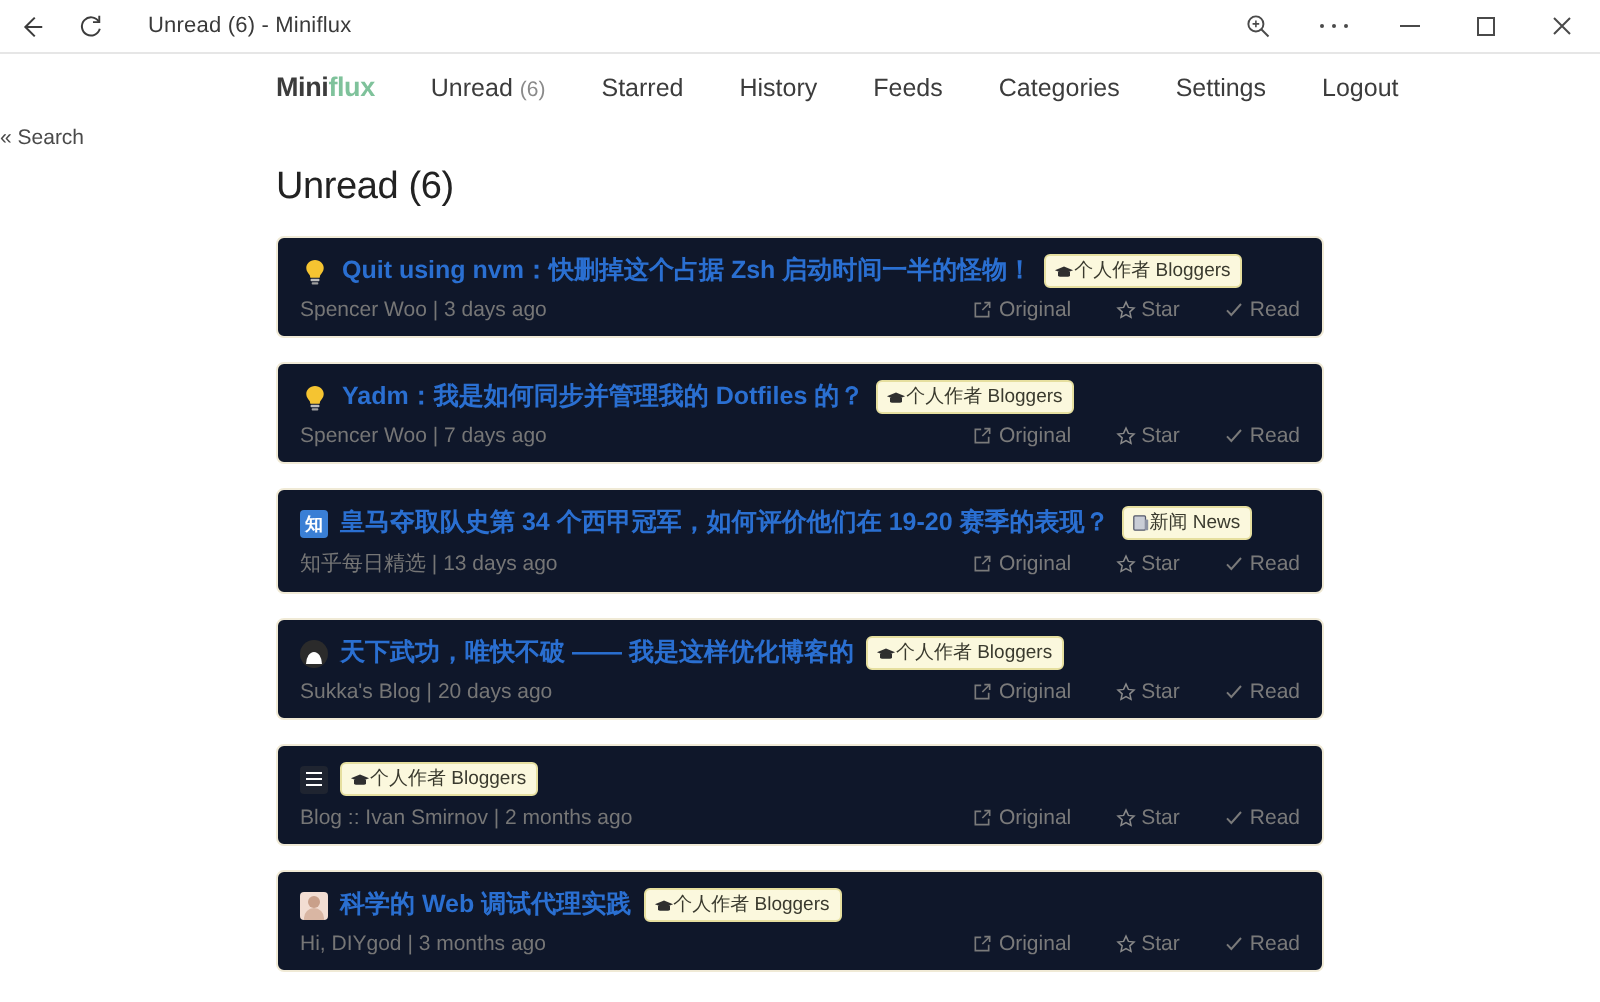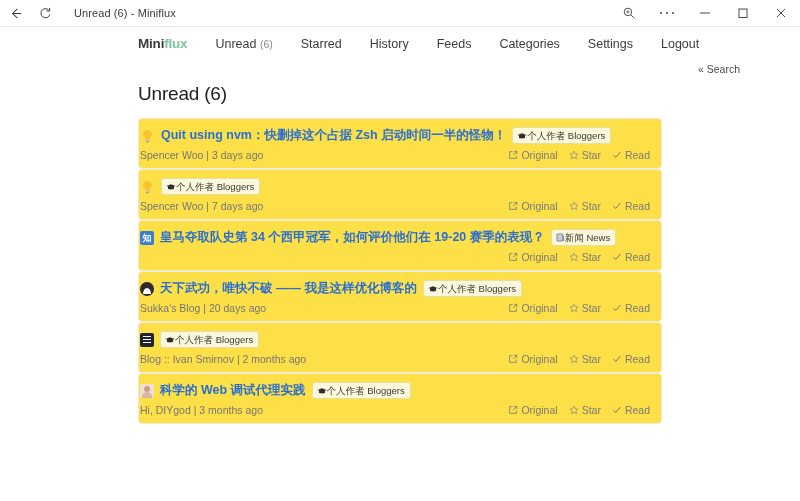--- a/index.html
+++ b/index.html
@@ -68,21 +68,21 @@
     text-decoration: none;
     white-space: nowrap;
   }
   .nav .count {
     color: #8a8a8a;
     font-size: 10.5px;
   }
 
   
   .searchbar {
-    text-align: right;
+    text-align: left;
     padding-right: 60px;
     margin-top: 8px;
   }
   .searchbar a {
     font-size: 10.5px;
     color: #4a4a4a;
     text-decoration: none;
   }
 
   
@@ -105,25 +105,25 @@
     color: #1a73c8;
     text-decoration: underline;
     margin-left: 14px;
   }
 
   
   .entries {
     margin-top: 13px;
   }
   .entry {
-    background: #fde047;
+    background: #0f172a;
     border: 1px solid #f0ead6;
     border-radius: 4px;
-    padding: 8px 11px 7px 1px;
-    margin-bottom: 0;
+    padding: 8px 11px 7px 11px;
+    margin-bottom: 12px;
     position: relative;
   }
   .entry-title-row {
     display: flex;
     align-items: center;
     gap: 6px;
     flex-wrap: nowrap;
   }
   .entry-title {
     font-size: 12.5px;
@@ -156,21 +156,21 @@
   }
   .entry-meta {
     font-size: 10.5px;
     color: #767676;
     white-space: nowrap;
   }
   .entry-actions {
     margin-left: auto;
     display: flex;
     align-items: center;
-    gap: 11px;
+    gap: 22px;
     font-size: 10.5px;
     color: #7a7a7a;
   }
   .entry-actions a {
     color: #7a7a7a;
     text-decoration: none;
     display: inline-flex;
     align-items: center;
     gap: 3px;
     white-space: nowrap;
@@ -371,20 +371,21 @@
         </div>
         <div class="entry">
           <div class="entry-title-row">
             <span class="fav-bulb">
               <svg width="13" height="14" viewBox="0 0 14 15">
                 <path d="M7 1 C4.2 1 2.3 3 2.3 5.4 C2.3 7.2 3.4 8.2 4.2 9.2 L4.5 10.6 H9.5 L9.8 9.2 C10.6 8.2 11.7 7.2 11.7 5.4 C11.7 3 9.8 1 7 1 Z" fill="#f5c431"></path>
                 <rect x="4.6" y="11.2" width="4.8" height="1.3" rx=".5" fill="#bdbdbd"></rect>
                 <rect x="5.2" y="13" width="3.6" height="1.2" rx=".5" fill="#9e9e9e"></rect>
               </svg>
             </span>
+            <a class="entry-title" href="#">Yadm：我是如何同步并管理我的 Dotfiles 的？</a>
             <a class="badge" href="#">
               <span class="bicon">
                 <svg width="10" height="8" viewBox="0 0 11 8">
                   <path d="M5.5 1 L10.5 3 L5.5 5 L0.5 3 Z" fill="#2f2f2f"></path>
                   <path d="M2.2 3.8 V6 C2.2 6.9 8.8 6.9 8.8 6 V3.8" fill="#2f2f2f"></path>
                 </svg>
               </span>
               <span>个人作者 Bloggers</span>
             </a>
           </div>
@@ -428,20 +429,21 @@
               <span class="bicon">
                 <svg width="9" height="9" viewBox="0 0 10 10">
                   <rect x="1" y="1" width="6.5" height="8" rx=".6" fill="#c9cdd6" stroke="#55596a" stroke-width=".7"></rect>
                   <rect x="7.2" y="3" width="1.8" height="6" rx=".4" fill="#8d93a3"></rect>
                 </svg>
               </span>
               <span>新闻 News</span>
             </a>
           </div>
           <div class="entry-meta-row">
+            <span class="entry-meta"><a href="#" style="color:#767676;text-decoration:none">知乎每日精选</a> | <span>13 days ago</span></span>
             <span class="entry-actions">
               <a href="#">
                 <span class="a-ico">
                   <svg width="10" height="10" viewBox="0 0 12 12" fill="none" stroke="#7a7a7a" stroke-width="1">
                     <path d="M5.5 2 H2 V10 H10 V6.5"></path>
                     <path d="M7.4 1.6 H10.6 V4.8"></path>
                     <path d="M10.4 1.8 L6.2 6"></path>
                   </svg>
                 </span>
                 <span>Original</span>

